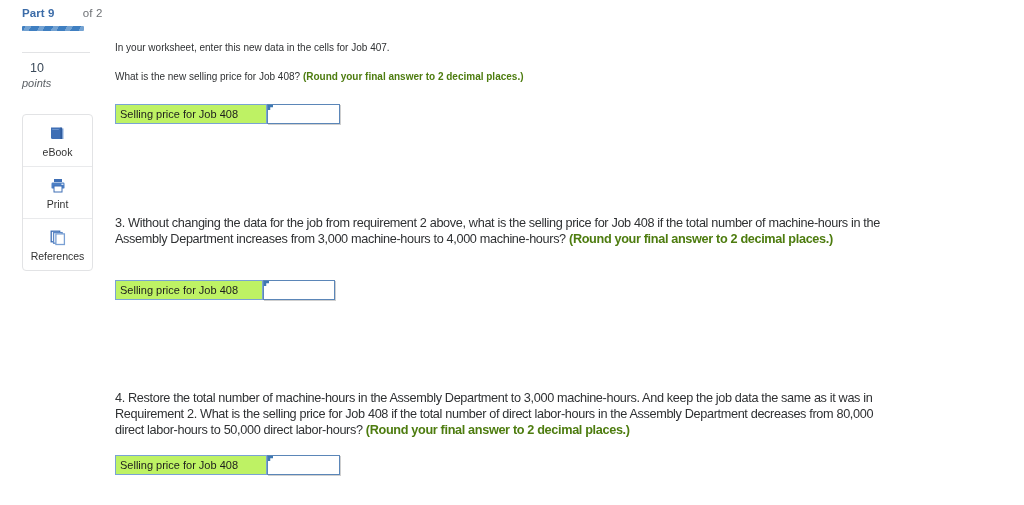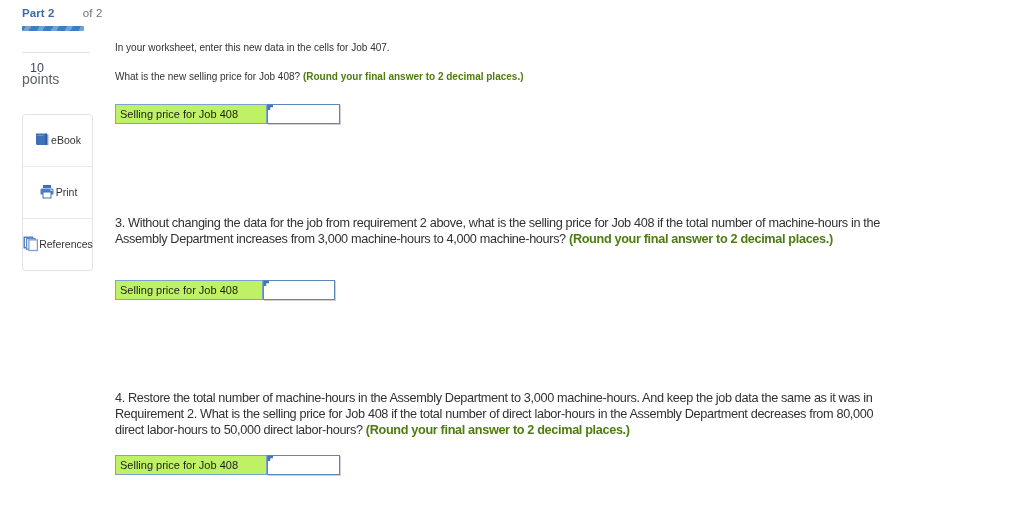--- a/index.html
+++ b/index.html
@@ -68,39 +68,40 @@
     position: absolute;
     left: 22px;
     top: 61px;
     font-size: 12.5px;
     color: #3b4a5a;
     margin-left: 8px;
   }
   .points-label {
     position: absolute;
     left: 22px;
-    top: 71px;
-    font-size: 14px;
+    top: 77px;
+    font-size: 11px;
     color: #5c6166;
+    font-style: italic;
   }
 
   .tool-panel {
     position: absolute;
     left: 22px;
     top: 114px;
     width: 69px;
     border: 1px solid #e2e3e5;
     border-radius: 4px;
     background: #ffffff;
   }
   .tool-item {
     height: 51px;
     border-bottom: 1px solid #e9eaec;
     display: flex;
-    flex-direction: row;
+    flex-direction: column;
     align-items: center;
     justify-content: center;
     cursor: pointer;
   }
   .tool-item:last-child { border-bottom: none; }
   .tool-icon {
     height: 20px;
     display: flex;
     align-items: center;
     justify-content: center;
@@ -179,21 +180,21 @@
     clip-path: polygon(0 0, 100% 0, 100% 45%, 45% 45%, 45% 100%, 0 100%);
     pointer-events: none;
   }
 </style>
 </head>
 <body>
 
 <div class="sidebar">
 
   <div class="part-header">
-    <span class="part-strong">Part 2</span><span class="part-rest"> of 2</span>
+    <span class="part-strong">Part 9</span><span class="part-rest"> of 2</span>
   </div>
 
   <div class="progress-bar"></div>
 
   <div class="divider"></div>
 
   <div class="points-value">10</div>
   <div class="points-label">points</div>
 
   <div class="tool-panel">

